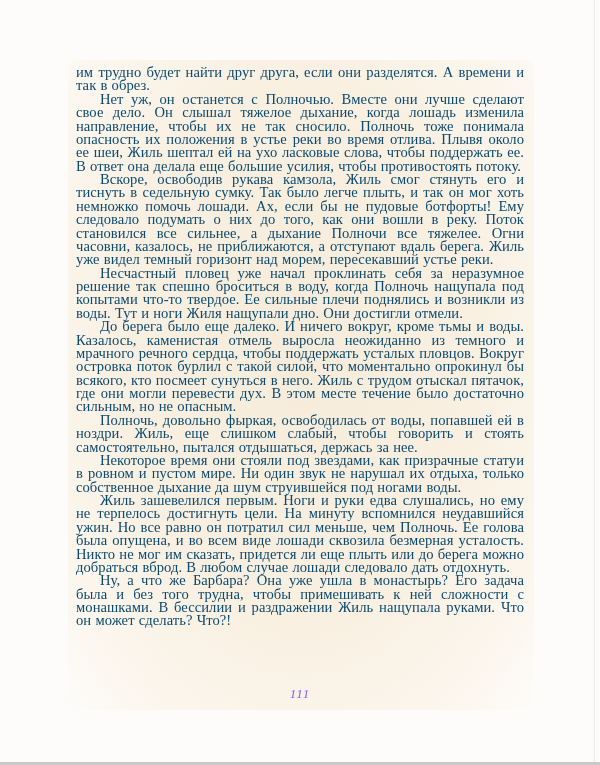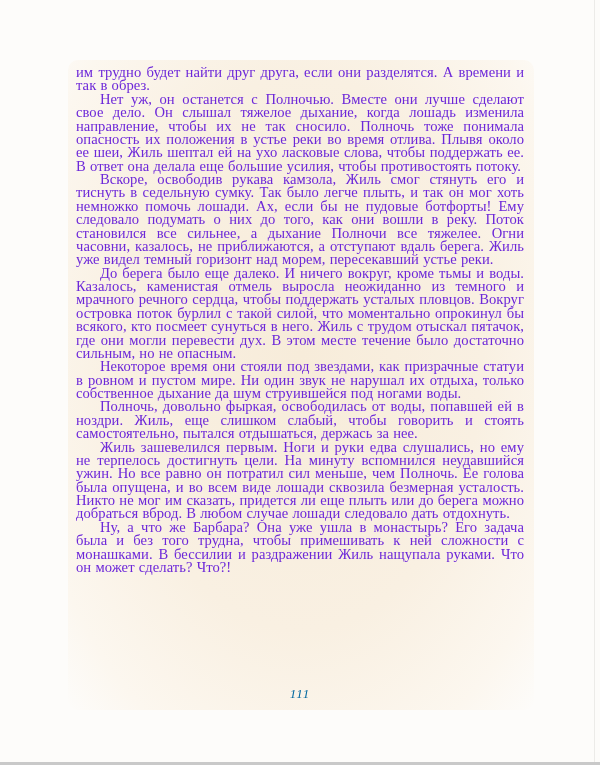--- a/index.html
+++ b/index.html
@@ -37,21 +37,21 @@
     top: 762px;
     width: 600px;
     height: 3px;
     background: #c9c9c9;
   }
   .text-block {
     position: absolute;
     left: 76px;
     top: 66px;
     width: 448px;
-    color: #6d28d9;
+    color: #0c4a6e;
     font-family: "Liberation Serif", "DejaVu Serif", serif;
     font-size: 14.6px;
     line-height: 13.38px;
     text-align: justify;
     letter-spacing: 0.05px;
     word-spacing: 0.5px;
   }
   .para {
     margin: 0;
     text-indent: 24px;
@@ -62,35 +62,36 @@
   }
   .page-number {
     position: absolute;
     left: 0;
     width: 600px;
     top: 686px;
     text-align: center;
     font-family: "Liberation Serif", "DejaVu Serif", serif;
     font-style: italic;
     font-size: 13px;
-    color: #0369a1;
+    color: #8b5cf6;
     letter-spacing: 1px;
   }
 </style>
 </head>
 <body>
 
 <div class="page-bg"></div>
 <div class="right-edge"></div>
 <div class="bottom-edge"></div>
 
 <div class="text-block">
   <p class="para continuation">им трудно будет найти друг друга, если они разделятся. А времени и так в обрез.</p>
   <p class="para">Нет уж, он останется с Полночью. Вместе они лучше сделают свое дело. Он слышал тяжелое дыхание, когда лошадь изменила направление, чтобы их не так сносило. Полночь тоже понимала опасность их положения в устье реки во время отлива. Плывя около ее шеи, Жиль шептал ей на ухо ласковые слова, чтобы поддержать ее. В ответ она делала еще большие усилия, чтобы противостоять потоку.</p>
   <p class="para">Вскоре, освободив рукава камзола, Жиль смог стянуть его и тиснуть в седельную сумку. Так было легче плыть, и так он мог хоть немножко помочь лошади. Ах, если бы не пудовые ботфорты! Ему следовало подумать о них до того, как они вошли в реку. Поток становился все сильнее, а дыхание Полночи все тяжелее. Огни часовни, казалось, не приближаются, а отступают вдаль берега. Жиль уже видел темный горизонт над морем, пересекавший устье реки.</p>
+  <p class="para">Несчастный пловец уже начал проклинать себя за неразумное решение так спешно броситься в воду, когда Полночь нащупала под копытами что-то твердое. Ее сильные плечи поднялись и возникли из воды. Тут и ноги Жиля нащупали дно. Они достигли отмели.</p>
   <p class="para">До берега было еще далеко. И ничего вокруг, кроме тьмы и воды. Казалось, каменистая отмель выросла неожиданно из темного и мрачного речного сердца, чтобы поддержать усталых пловцов. Вокруг островка поток бурлил с такой силой, что моментально опрокинул бы всякого, кто посмеет сунуться в него. Жиль с трудом отыскал пятачок, где они могли перевести дух. В этом месте течение было достаточно сильным, но не опасным.</p>
+  <p class="para">Полночь, довольно фыркая, освободилась от воды, попавшей ей в ноздри. Жиль, еще слишком слабый, чтобы говорить и стоять самостоятельно, пытался отдышаться, держась за нее.</p>
   <p class="para">Некоторое время они стояли под звездами, как призрачные статуи в ровном и пустом мире. Ни один звук не нарушал их отдыха, только собственное дыхание да шум струившейся под ногами воды.</p>
-  <p class="para">Полночь, довольно фыркая, освободилась от воды, попавшей ей в ноздри. Жиль, еще слишком слабый, чтобы говорить и стоять самостоятельно, пытался отдышаться, держась за нее.</p>
   <p class="para">Жиль зашевелился первым. Ноги и руки едва слушались, но ему не терпелось достигнуть цели. На минуту вспомнился неудавшийся ужин. Но все равно он потратил сил меньше, чем Полночь. Ее голова была опущена, и во всем виде лошади сквозила безмерная усталость. Никто не мог им сказать, придется ли еще плыть или до берега можно добраться вброд. В любом случае лошади следовало дать отдохнуть.</p>
   <p class="para">Ну, а что же Барбара? Она уже ушла в монастырь? Его задача была и без того трудна, чтобы примешивать к ней сложности с монашками. В бессилии и раздражении Жиль нащупала руками. Что он может сделать? Что?!</p>
 </div>
 
 <div class="page-number">111</div>
 
 </body></html>

